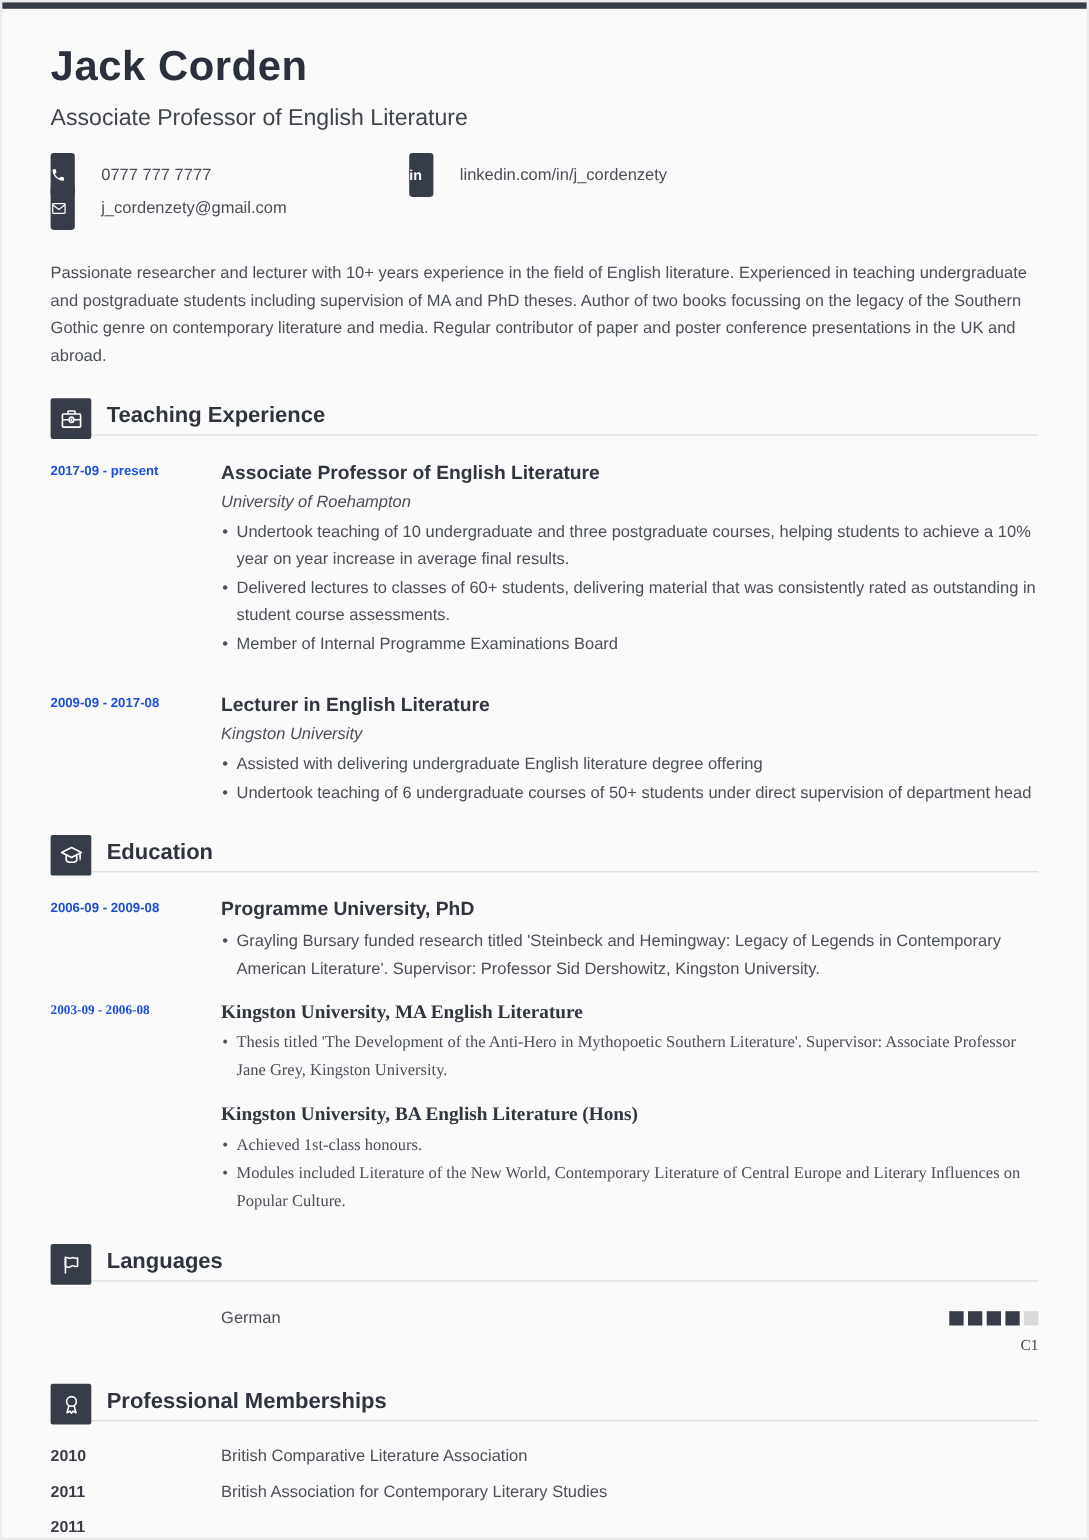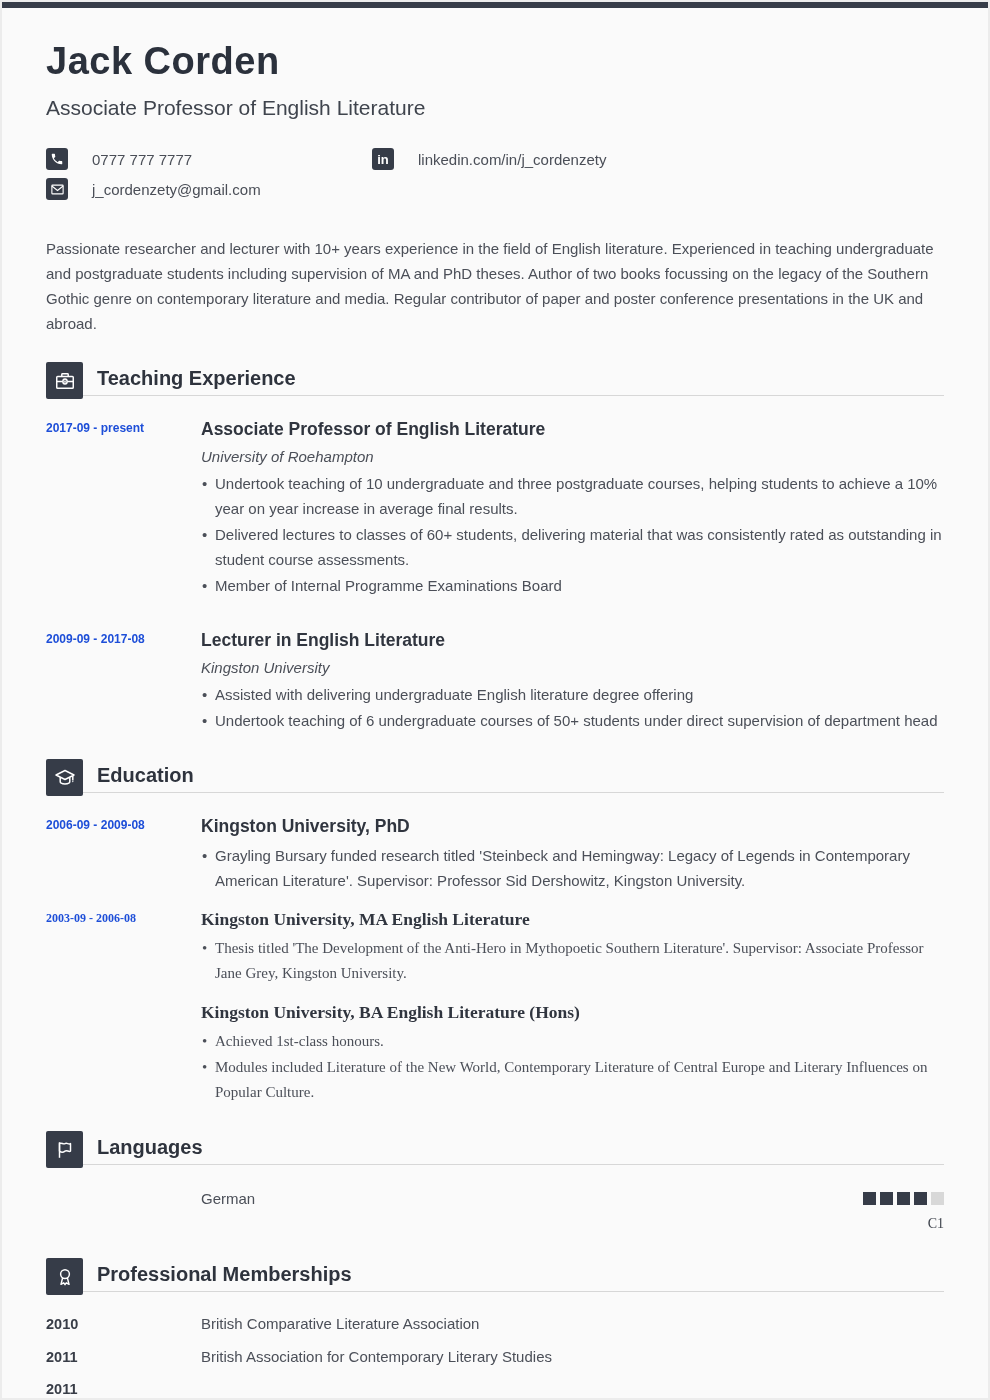--- a/index.html
+++ b/index.html
@@ -14,21 +14,21 @@
   body{width:990px;height:1400px;overflow:hidden;font-family:"Liberation Sans",sans-serif;color:var(--body);}
   .sheet{width:990px;height:1400px;background:var(--bg);border:2px solid #ececec;overflow:hidden;position:relative;}
   .topbar{height:6px;background:var(--dark);width:100%;}
   .content{padding:0 44px;}
 
   
   .name{margin-top:32px;font-size:38px;font-weight:700;color:var(--heading);letter-spacing:.5px;}
   .subtitle{margin-top:13px;font-size:21px;color:#3f444d;}
   .contacts{margin-top:24px;display:grid;grid-template-columns:326px 1fr;grid-auto-rows:30px;align-items:center;}
   .contact{display:flex;align-items:center;font-size:15px;color:#4a4e57;gap:12px;}
-  .ic-sq{width:22px;height:22px;background:var(--dark);border-radius:3px;display:inline-flex;align-items:center;justify-content:center;margin-right:12px;flex:0 0 auto;}
+  .ic-sq{width:22px;height:40px;background:var(--dark);border-radius:3px;display:inline-flex;align-items:center;margin-right:12px;flex:0 0 auto;}
   .ic-sq svg{display:block;}
   .ic-in{color:#fff;font-size:13px;font-weight:700;font-family:"Liberation Sans",sans-serif;line-height:1;}
 
   
   .summary{margin-top:32px;font-size:15px;line-height:25px;color:var(--body);}
 
   
   .section-head{position:relative;display:flex;align-items:center;margin-top:26px;}
   .section-head::after{content:"";position:absolute;left:0;right:0;bottom:3px;height:1px;background:var(--rule);}
   .sq-icon{width:37px;height:37px;background:var(--dark);border-radius:2px;display:flex;align-items:center;justify-content:center;position:relative;z-index:1;flex:0 0 auto;}
@@ -144,21 +144,21 @@
             <path d="M19.8 10v4.6"></path>
             <circle cx="19.8" cy="15.6" r=".7" fill="#ffffff" stroke="none"></circle>
           </svg>
       </span>
       <span class="section-title">Education</span>
     </div>
 
     <div class="entry">
       <div class="date">2006-09 - 2009-08</div>
       <div>
-        <div class="role">Kingston University, PhD</div>
+        <div class="role">Programme University, PhD</div>
         <ul class="bullets">
           <li>Grayling Bursary funded research titled 'Steinbeck and Hemingway: Legacy of Legends in Contemporary American Literature'. Supervisor: Professor Sid Dershowitz, Kingston University.</li>
         </ul>
       </div>
     </div>
 
     <div class="entry tight">
       <div class="date">2003-09 - 2006-08</div>
       <div>
         <div class="role">Kingston University, MA English Literature</div>

